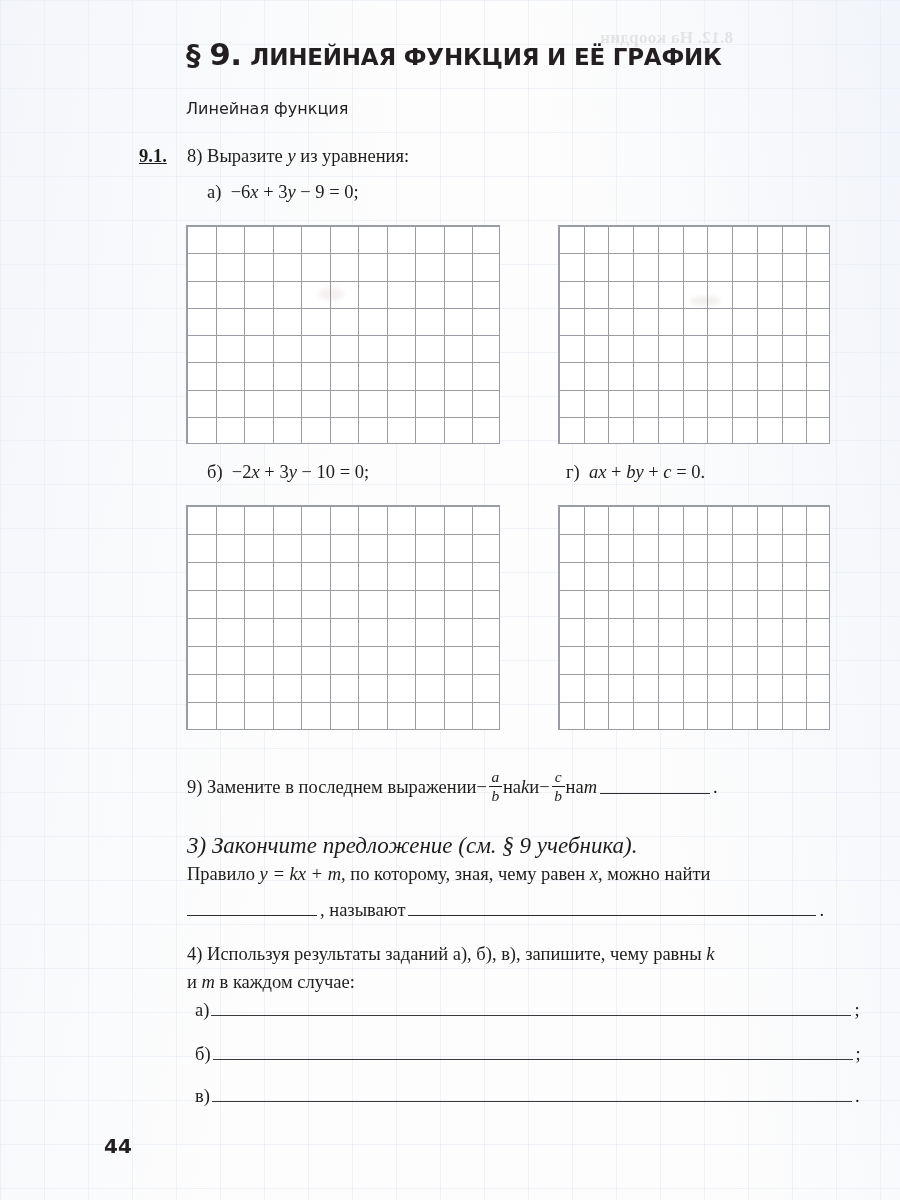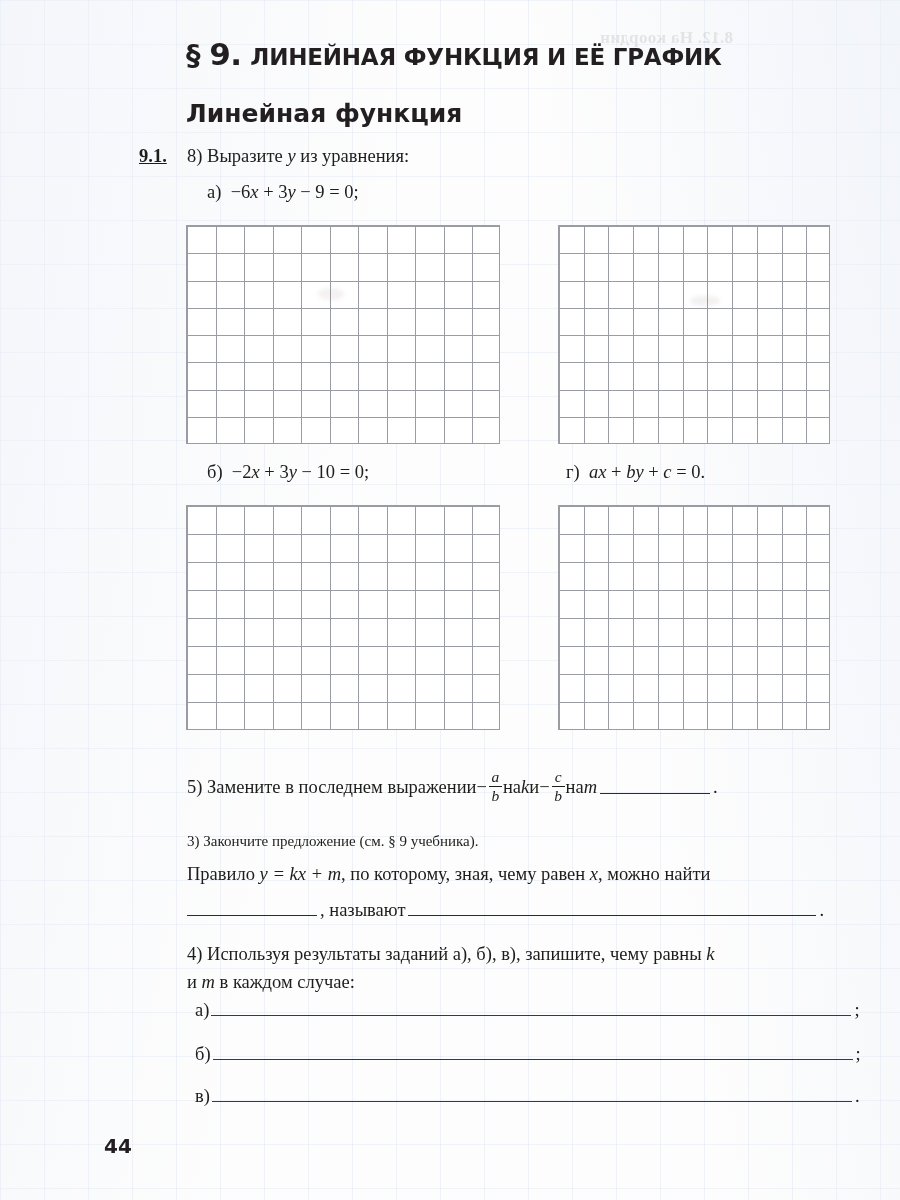--- a/index.html
+++ b/index.html
@@ -80,22 +80,22 @@
   }
   .chapter-title .sec-rest {
     font-size: 23px;
   }
 
   .sub-title {
     position: absolute;
     left: 186px;
     top: 99px;
     font-family: "DejaVu Sans", "Liberation Sans", sans-serif;
-    font-weight: bold;
-    font-size: 25px;
+    font-weight: normal;
+    font-size: 16px;
     color: #231f20;
     white-space: nowrap;
   }
 
   
   .ex-number {
     position: absolute;
     left: 139px;
     top: 146px;
     font-family: "Liberation Serif", serif;
@@ -205,22 +205,23 @@
     border-bottom: 1.4px solid #2b2b2b;
     height: 13px;
     margin: 0 3px;
   }
 
   
   .item3-line1 {
     position: absolute;
     left: 187px;
     top: 833px;
-    font-size: 15px;
-    white-space: nowrap;
+    font-size: 23px;
+    white-space: nowrap;
+    font-style: italic;
   }
   .item3-line2 {
     position: absolute;
     left: 187px;
     top: 864px;
     font-size: 18.5px;
     white-space: nowrap;
   }
   .item3-line3 {
     position: absolute;
@@ -332,21 +333,21 @@
 
   <div class="grid-box" id="grid-a" style="left:186px; top:225px; width:314px; height:219px; --cw:28.55px; --ch:27.25px;"></div>
 
   <div class="grid-box" id="grid-v" style="left:558px; top:225px; width:272px; height:219px; --cw:24.73px; --ch:27.25px;"></div>
 
   <div class="grid-box" id="grid-b" style="left:186px; top:505px; width:314px; height:225px; --cw:28.55px; --ch:28.00px;"></div>
 
   <div class="grid-box" id="grid-g" style="left:558px; top:505px; width:272px; height:225px; --cw:24.73px; --ch:28.00px;"></div>
 
   <div class="item2">
-    <span>5) Замените в последнем выражении </span>
+    <span>9) Замените в последнем выражении </span>
     <span class="minus-pre">−</span>
     <span class="frac">
       <span class="num">a</span>
       <span class="bar"></span>
       <span class="den">b</span>
     </span>
     <span> на </span>
     <i class="mv">k</i>
     <span> и </span>
     <span class="minus-pre">−</span>

